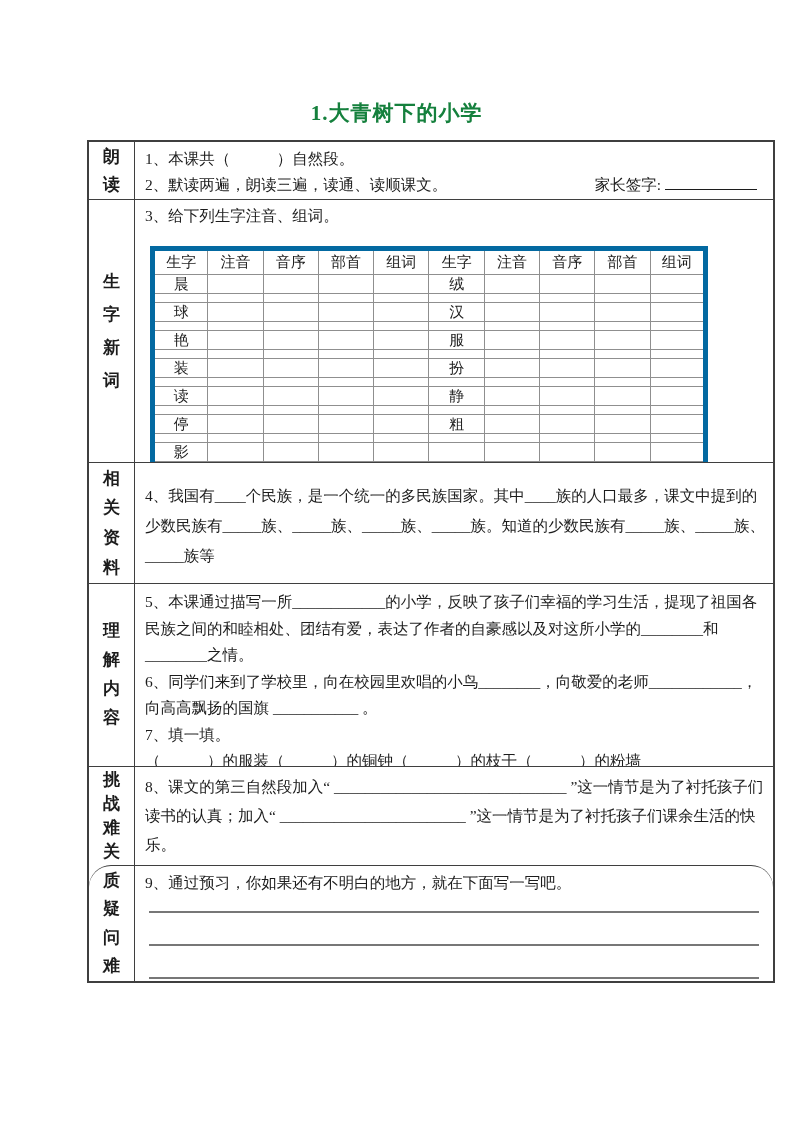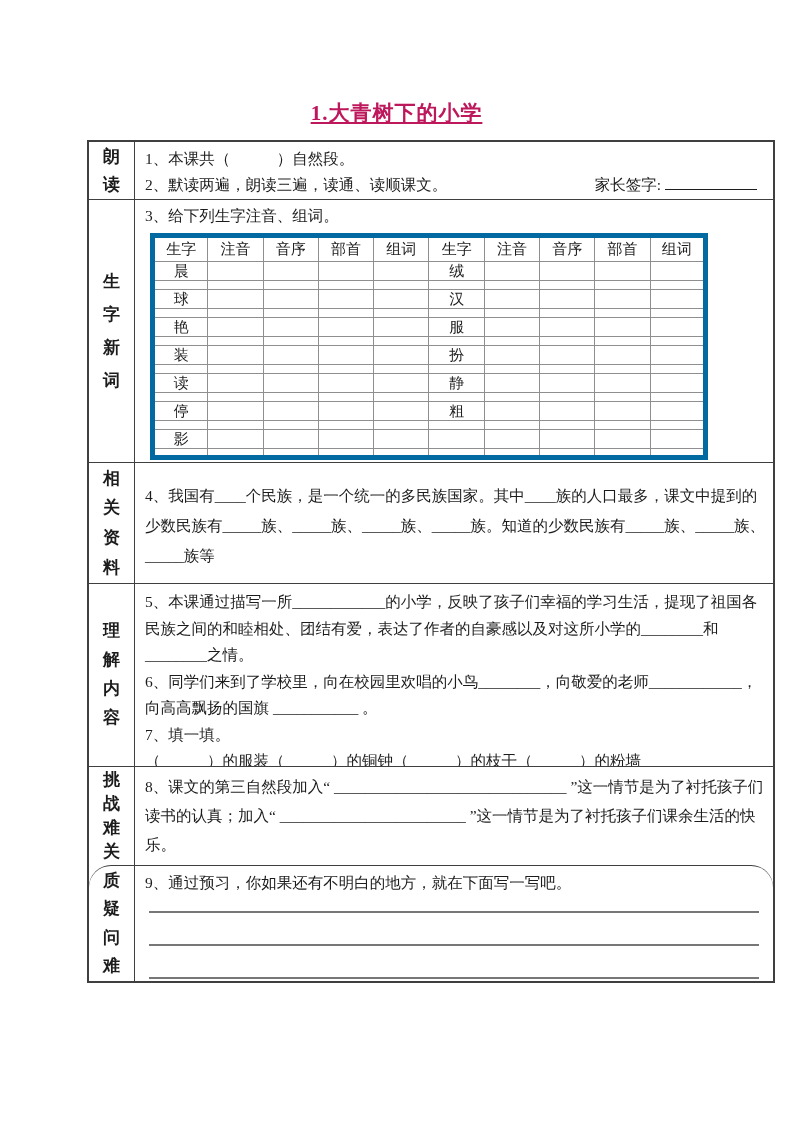--- a/index.html
+++ b/index.html
@@ -38,21 +38,21 @@
   
   .sec-langdu { height:57px; }
   .sec-langdu .content-cell { line-height:26px; padding-top:4px; }
   .line2 { display:flex; align-items:baseline;font-family:Liberation Serif, serif; }
   .sign-wrap { margin-left:auto; margin-right:8px; white-space:nowrap; }
   .u-line { display:inline-block; width:92px; height:14px; border-bottom:1.5px solid #1c1c1c; vertical-align:baseline; }
 
   
   .sec-shengzi { height:263px; }
   .sec-shengzi .content-cell { padding-top:4px; }
-  .item3 { line-height:23px; margin-bottom:6px; }
+  .item3 { line-height:23px; margin-bottom:19px; }
   table.chars {
     border-collapse:collapse; width:558px; margin-left:5px;
     border:5px solid #0369a1; table-layout:fixed;
   }
   table.chars td {
     border:1px solid #8f8f8f; text-align:center;
     font-size:15px; padding:0; overflow:hidden;
   }
   tr.hd td { height:26px; }
   tr.ch td { height:18px; line-height:18px; }
@@ -78,21 +78,21 @@
   .sec-zhiyi .content-cell { padding-top:5px; }
   .item9 { line-height:24px; }
   .writing-line { height:0; border-top:2px solid #777; margin:0 6px 0 4px; }
   .wl-1 { margin-top:16px; }
   .wl-2 { margin-top:31px; }
   .wl-3 { margin-top:31px; }
 </style>
 </head>
 <body>
 
-<div class="title" style="color: #be185d; text-decoration: underline;">1.大青树下的小学</div>
+<div class="title" style="color: #15803d;">1.大青树下的小学</div>
 
 <div class="doc">
 
   <div class="row sec-langdu">
     <div class="label-cell lh-langdu">
       <span>朗读</span>
     </div>
     <div class="content-cell">
       <div>1、本课共（　　　）自然段。</div>
       <div class="line2">

